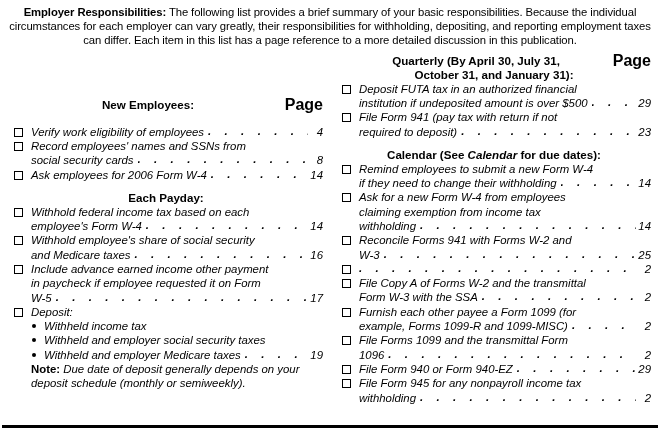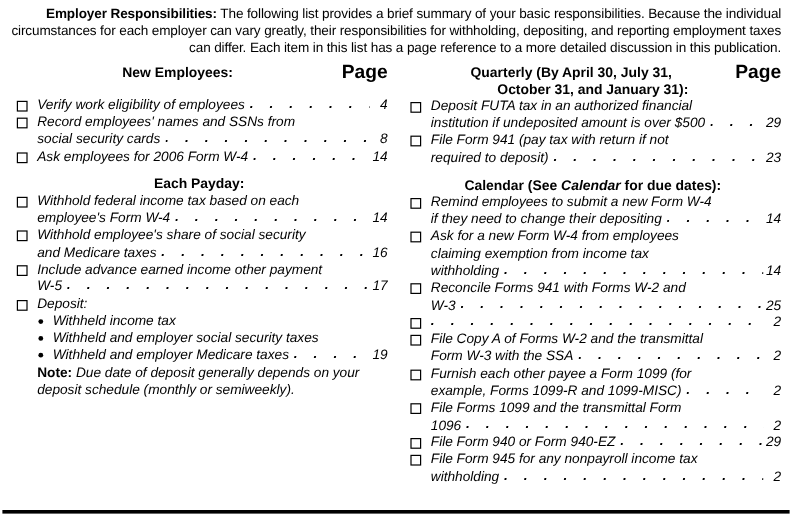--- a/index.html
+++ b/index.html
@@ -18,35 +18,35 @@
   .page {
     position: relative;
     width: 660px;
     height: 431px;
     box-sizing: border-box;
     padding: 5px 9px 0 9px;
   }
   .intro {
     font-size: 11.3px;
     line-height: 14.2px;
-    text-align: right;
+    text-align: center;
     margin: 0 0 6px 0;
     letter-spacing: -0.1px;
   }
   .intro b { font-weight: bold; }
 
   .columns {
     display: flex;
     width: 642px;
   }
   .col {
     width: 321px;
     box-sizing: border-box;
   }
-  .col-left { padding-right: 7px; }
+  .col-left { padding-right: 7px; margin-top: 44px; }
   .col-right { padding-left: 7px; }
 
   .sec-head {
     font-weight: bold;
     font-size: 11.6px;
     line-height: 14px;
     text-align: center;
     margin: 0;
     padding: 0 0 0 0;
   }
@@ -220,20 +220,21 @@
           <span class="line">Withhold employee's share of social security</span>
           <span class="line leader-line">
             <span class="ltext">and Medicare taxes</span>
             <span class="dots">. . . . . . . . . . . . . . . . . . . . . . . .</span>
             <span class="pg">16</span>
           </span>
         </li>
         <li class="item">
           <span class="cbox"></span>
           <span class="line">Include advance earned income other payment</span>
+          <span class="line">in paycheck if employee requested it on Form</span>
           <span class="line leader-line">
             <span class="ltext">W-5</span>
             <span class="dots">. . . . . . . . . . . . . . . . . . . . . . . .</span>
             <span class="pg">17</span>
           </span>
         </li>
         <li class="item">
           <span class="cbox"></span>
           <span class="line">Deposit:</span>
           <ul class="bullets">
@@ -290,21 +291,21 @@
 
       <div class="sec-gap"></div>
 
       <div class="sec-head"><span>Calendar (See </span><span class="ital">Calendar</span><span> for due dates):</span></div>
 
       <ul class="items">
         <li class="item">
           <span class="cbox"></span>
           <span class="line">Remind employees to submit a new Form W-4</span>
           <span class="line leader-line">
-            <span class="ltext">if they need to change their depositing</span>
+            <span class="ltext">if they need to change their withholding</span>
             <span class="dots">. . . . . . . . . . . . . . . . . . . . . . . .</span>
             <span class="pg">14</span>
           </span>
         </li>
         <li class="item">
           <span class="cbox"></span>
           <span class="line">Ask for a new Form W-4 from employees</span>
           <span class="line">claiming exemption from income tax</span>
           <span class="line leader-line">
             <span class="ltext">withholding</span>

